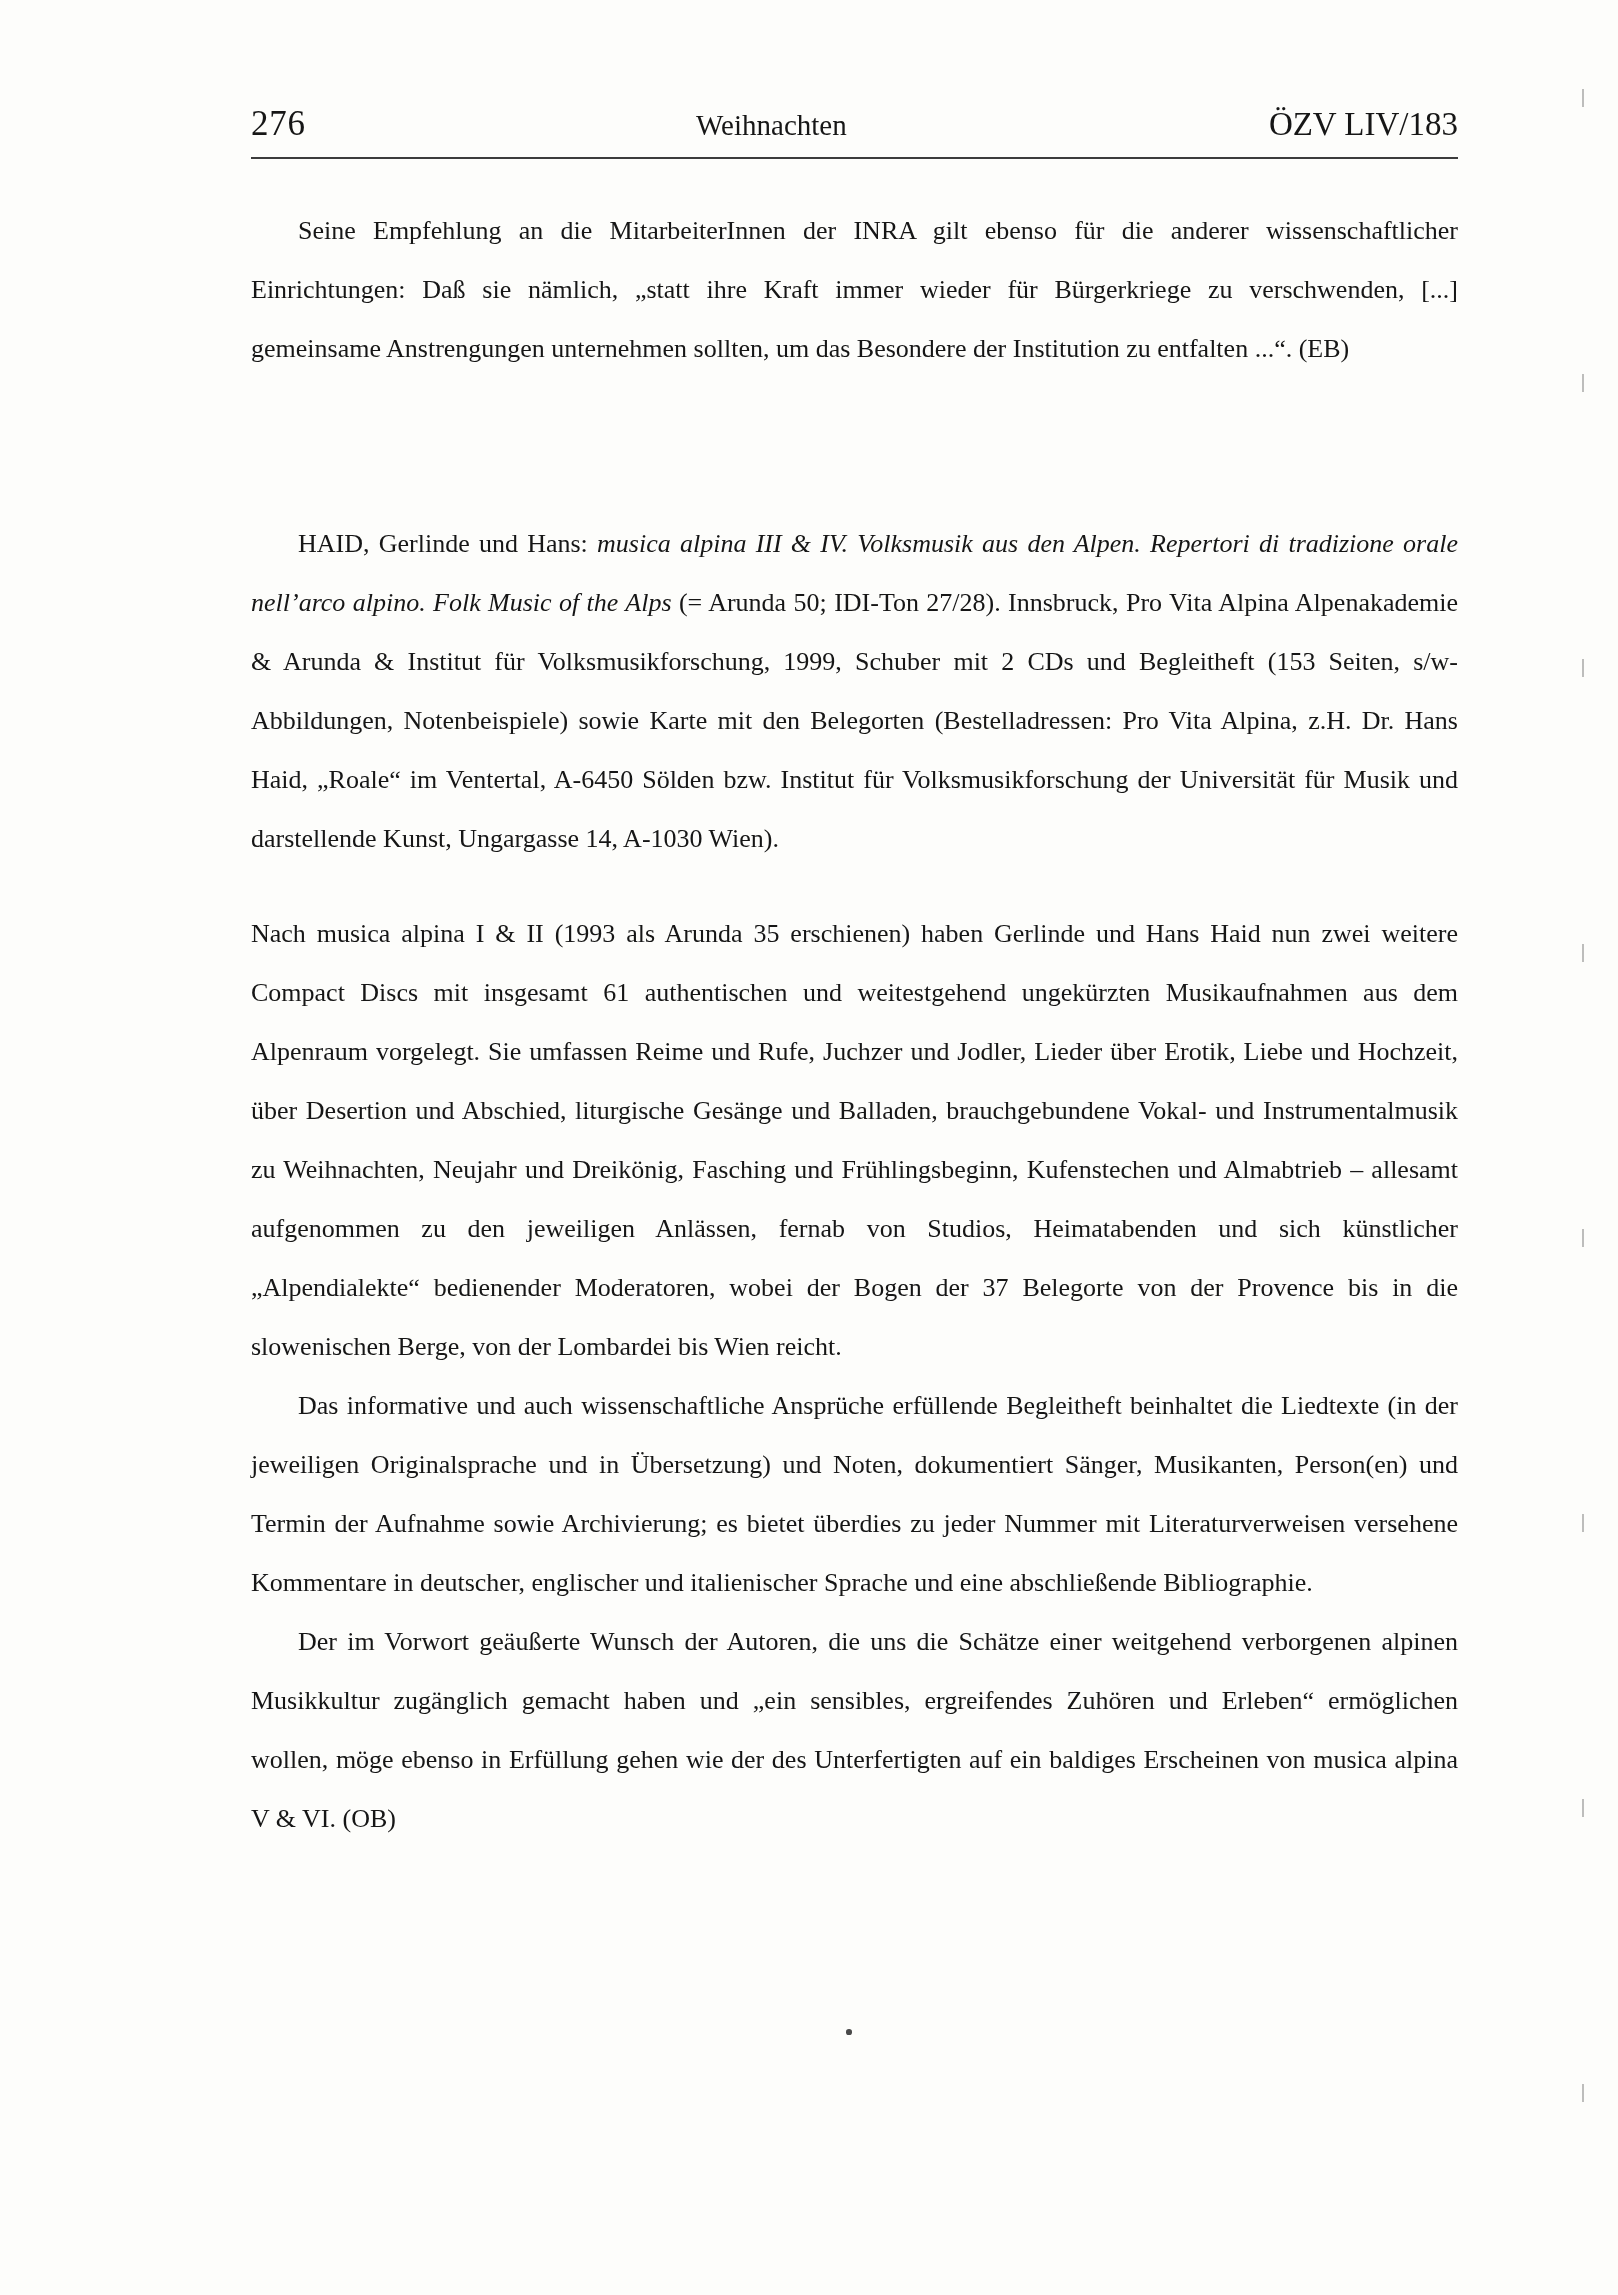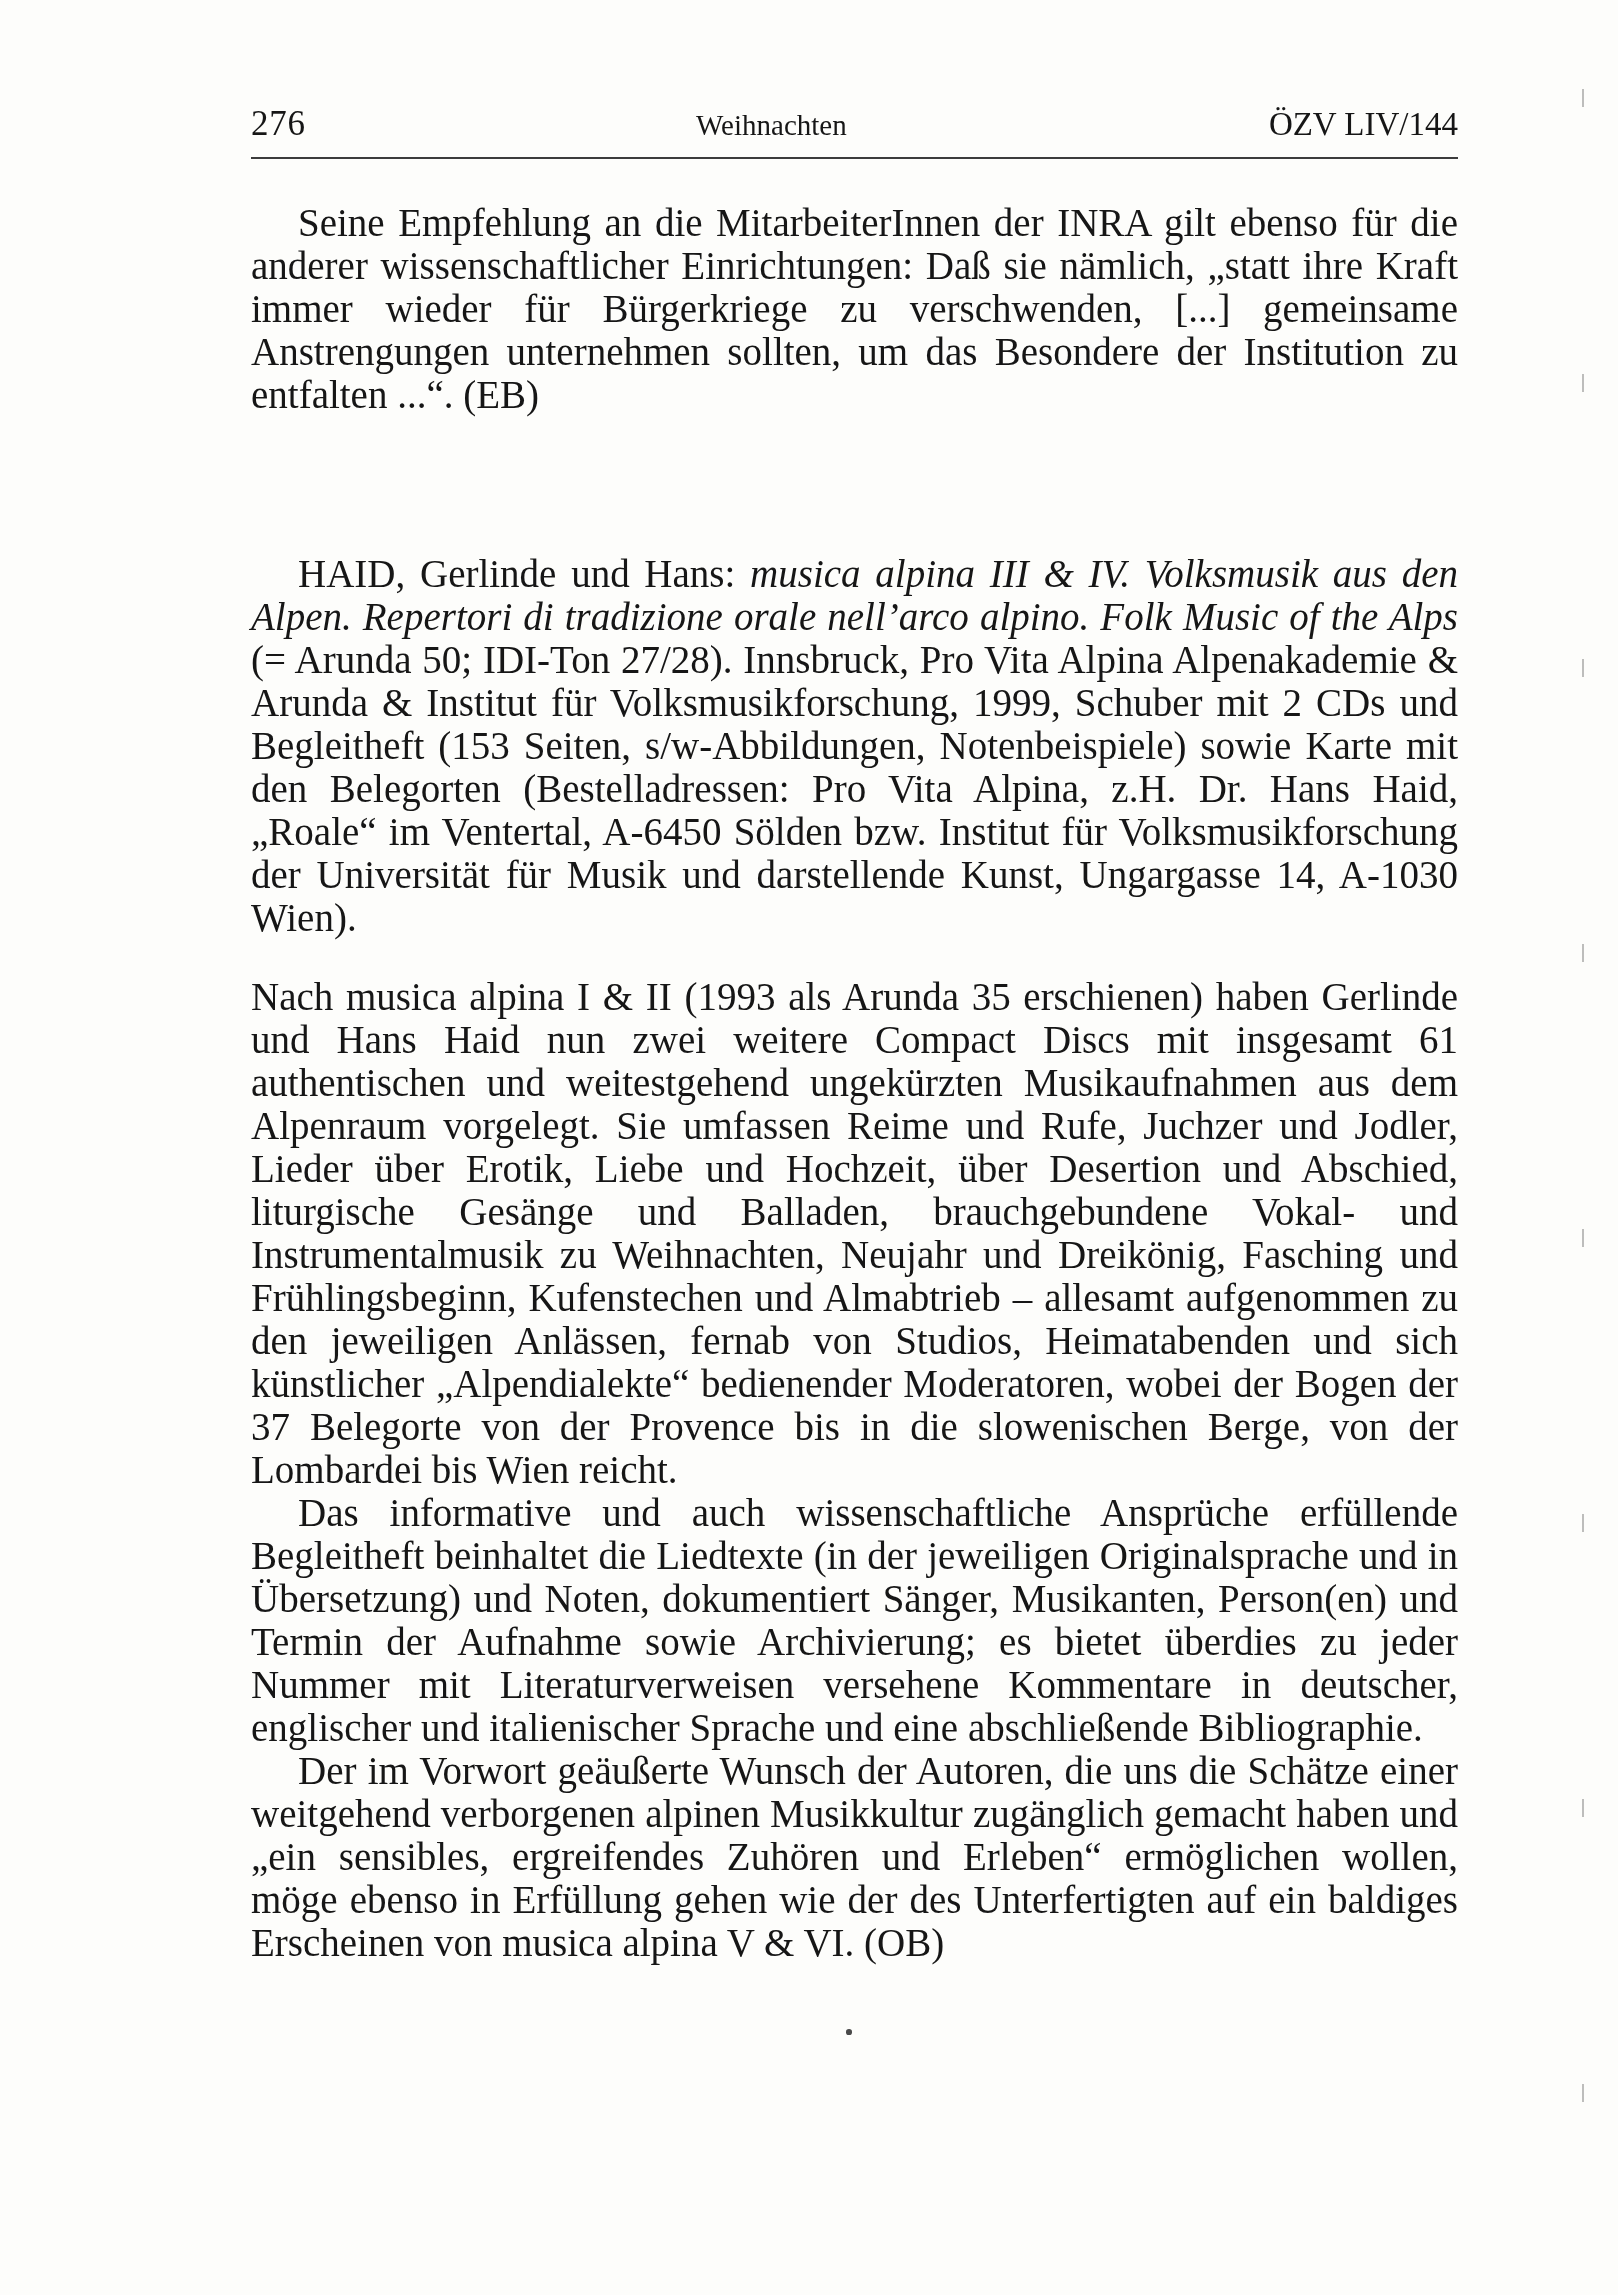--- a/index.html
+++ b/index.html
@@ -29,22 +29,22 @@
   }
   .page-num      { font-size: 35px; letter-spacing: 0.8px; }
   .running-title { font-size: 29px; position: relative; left: -16px; }
   .issue-ref     { font-size: 33px; }
   .header-rule {
     height: 2.4px;
     background: #3c3c3c;
     margin-top: 13px;
   }
   .body-text {
-    font-size: 39px;
-    line-height: 43px;
+    font-size: 26px;
+    line-height: 59px;
     text-align: justify;
     hyphens: none;
   }
   .para { margin: 0; }
   .indent { text-indent: 47px; }
   .p1 { margin-top: 42px; margin-bottom: 136px; }
   .citation { margin-bottom: 36px; }
   .italic { font-style: italic; }
   .scan-dot {
     position: absolute;
@@ -71,21 +71,21 @@
 </head>
 <body>
 
 <div class="page">
 
   <div class="content">
 
     <header class="page-header">
       <span class="page-num">276</span>
       <span class="running-title">Weihnachten</span>
-      <span class="issue-ref">ÖZV LIV/144</span>
+      <span class="issue-ref">ÖZV LIV/183</span>
     </header>
 
     <div class="header-rule"></div>
 
     <main class="body-text">
 
       <p class="para indent p1">Seine Empfehlung an die MitarbeiterInnen der INRA gilt ebenso für die anderer wissenschaftlicher Einrichtungen: Daß sie nämlich, „statt ihre Kraft immer wieder für Bürgerkriege zu verschwenden, [...] gemeinsame Anstrengungen unternehmen sollten, um das Besondere der Institution zu entfalten ...“. (EB)</p>
 
       <p class="para indent citation"><span>HAID, Gerlinde und Hans: </span><span class="italic">musica alpina III &amp; IV. Volksmusik aus den Alpen. Repertori di tradizione orale nell’arco alpino. Folk Music of the Alps</span><span> (= Arunda 50; IDI-Ton 27/28). Innsbruck, Pro Vita Alpina Alpenakademie &amp; Arunda &amp; Institut für Volksmusikforschung, 1999, Schuber mit 2 CDs und Begleitheft (153 Seiten, s/w-Abbildungen, Notenbeispiele) sowie Karte mit den Belegorten (Bestelladressen: Pro Vita Alpina, z.H. Dr. Hans Haid, „Roale“ im Ventertal, A-6450 Sölden bzw. Institut für Volksmusikforschung der Universität für Musik und darstellende Kunst, Ungargasse 14, A-1030 Wien).</span></p>
 

